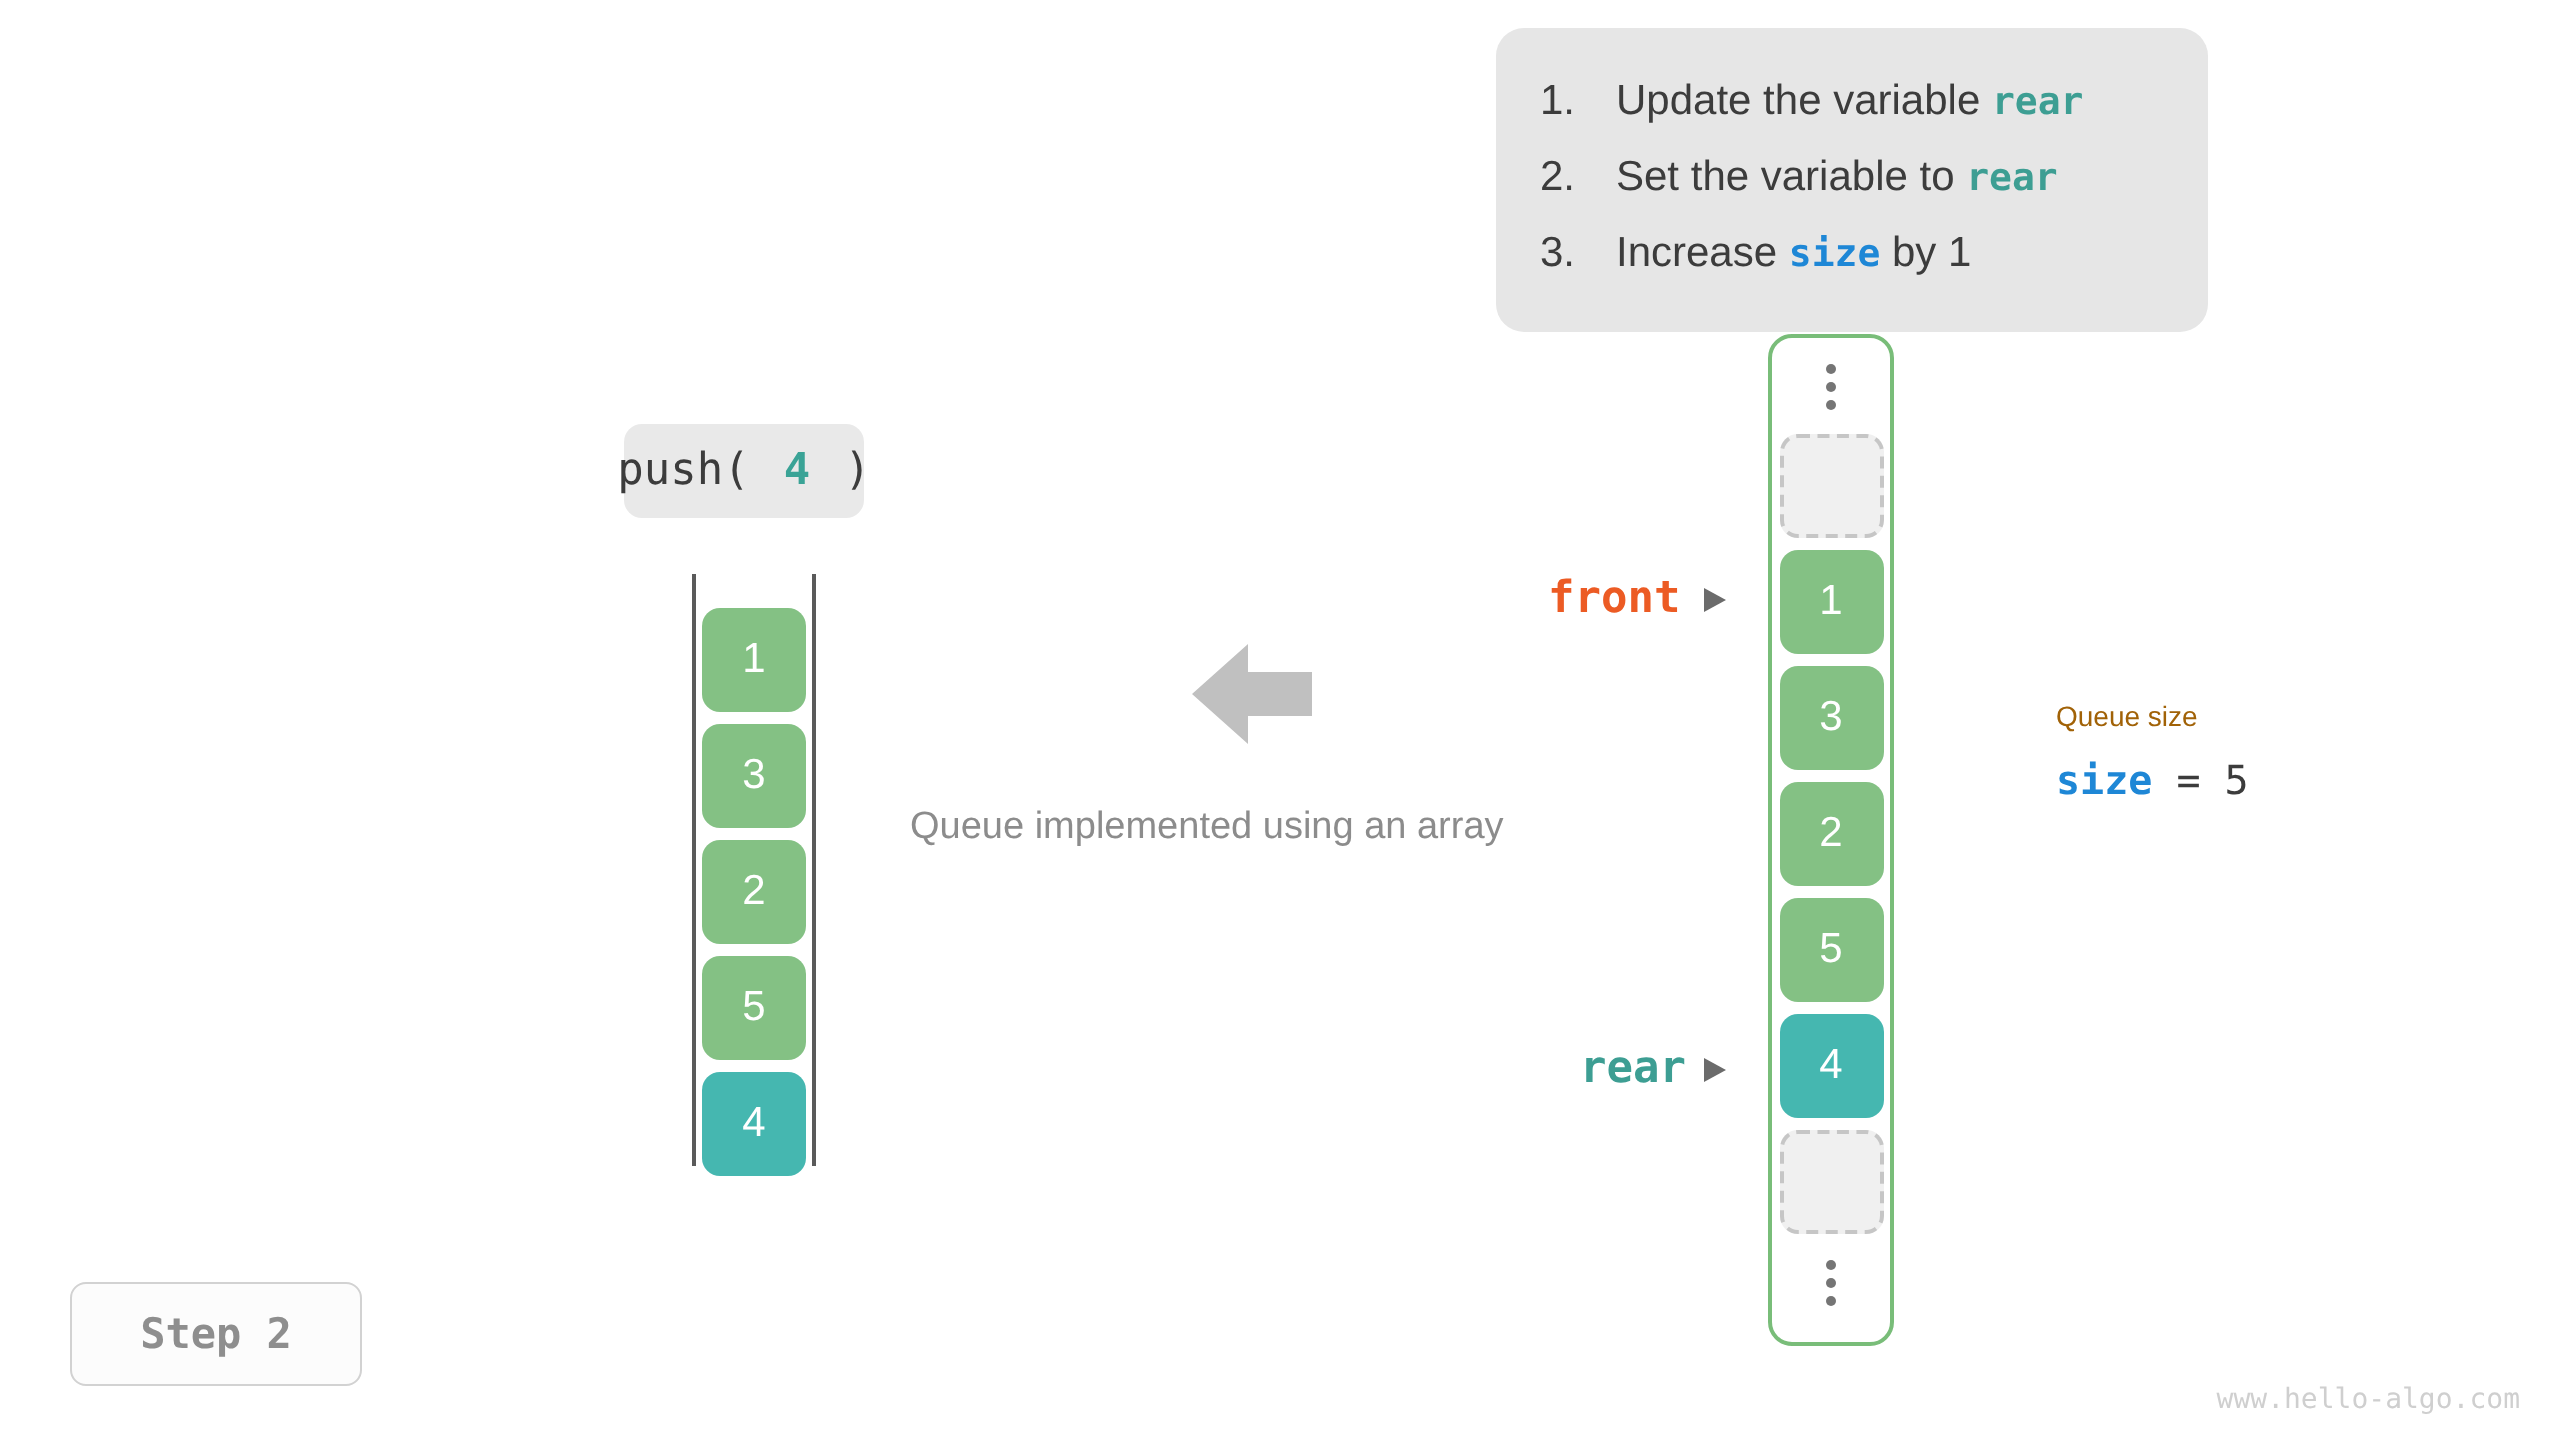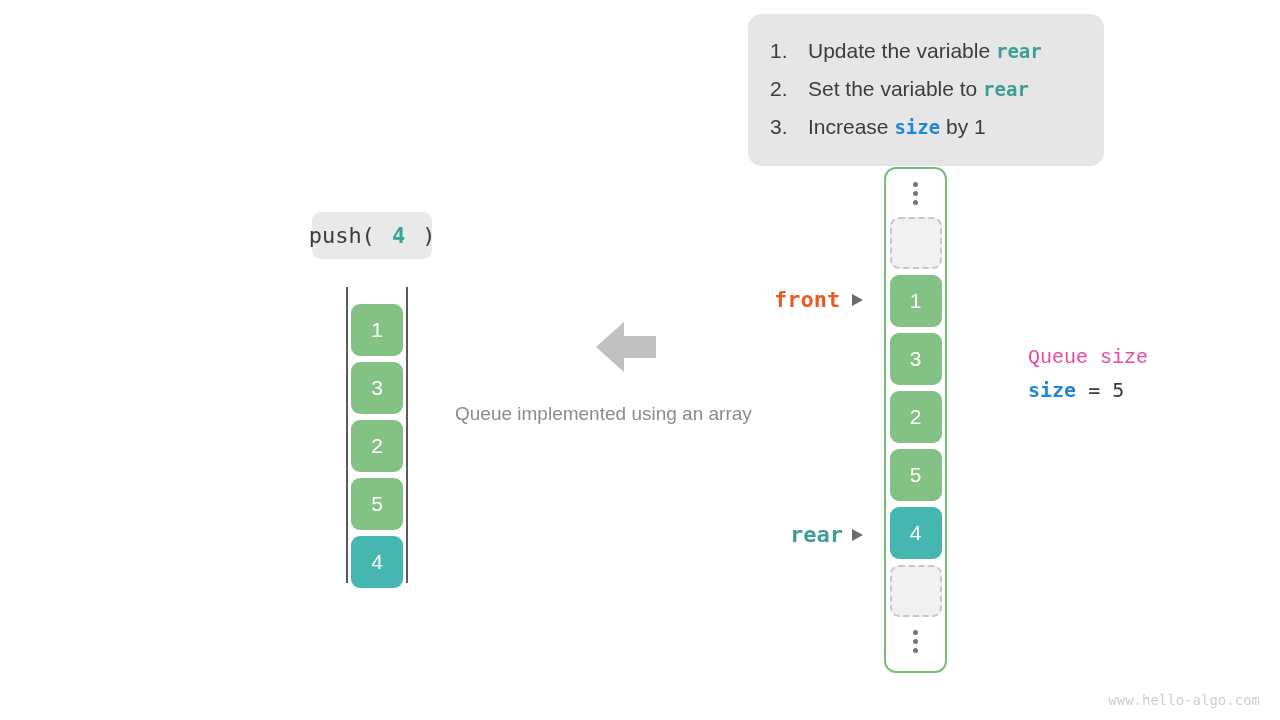--- a/index.html
+++ b/index.html
@@ -192,24 +192,23 @@
     color: #8c8c8c;
   }
 
   
   .size-box {
     position: absolute;
     left: 1028px;
     top: 343px;
   }
   .size-title {
-    font-size: 20px;
-    color: #ec4899;
+    font-size: 14px;
+    color: #a16207;
     line-height: 30px;
-    font-family: Liberation Mono, monospace;
   }
   .size-expr {
     font-family: "DejaVu Sans Mono", monospace;
     font-size: 20px;
     color: #3c3c3c;
     line-height: 34px;
     white-space: pre;
   }
   .size-expr .var { color: #1e87d6; font-weight: bold; }
 
@@ -320,16 +319,17 @@
       <span></span>
       <span></span>
     </div>
   </div>
 
   <div class="size-box">
     <div class="size-title">Queue size</div>
     <div class="size-expr"><span class="var">size</span><span> = </span><span>5</span></div>
   </div>
 
+  <div class="step-badge">Step 2</div>
 
   <div class="watermark">www.hello-algo.com</div>
 
 </div>
 
 </body></html>

